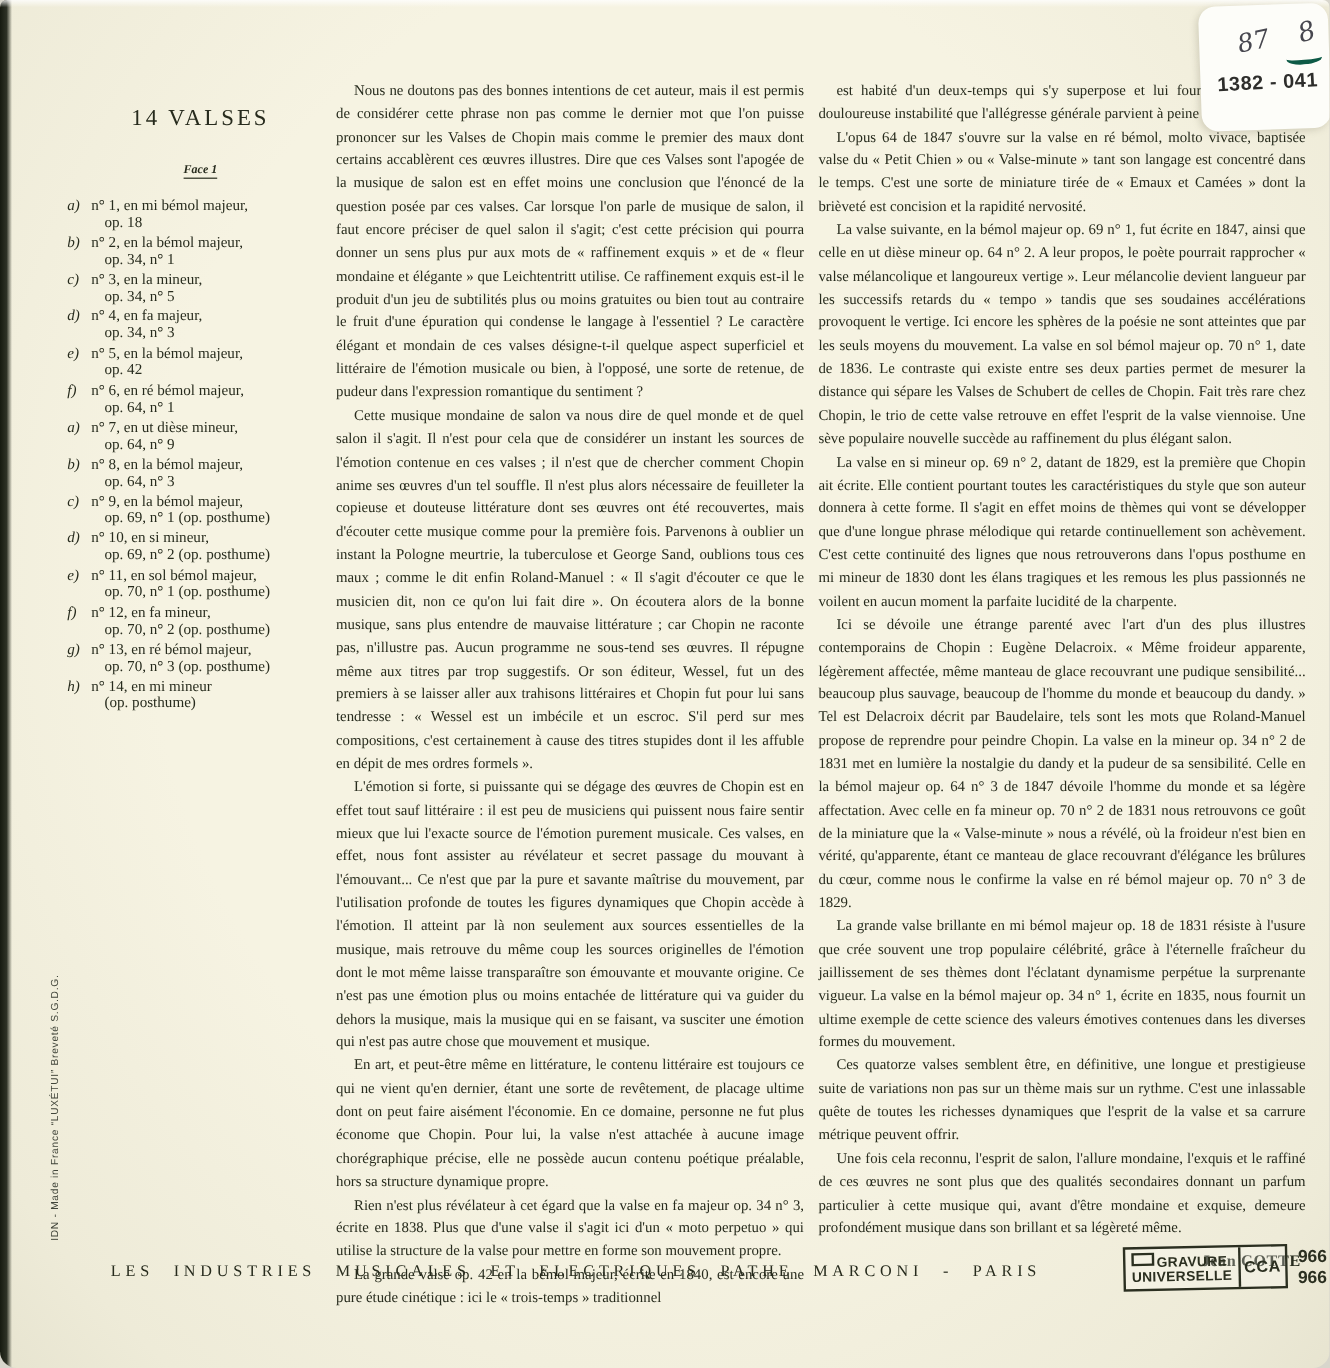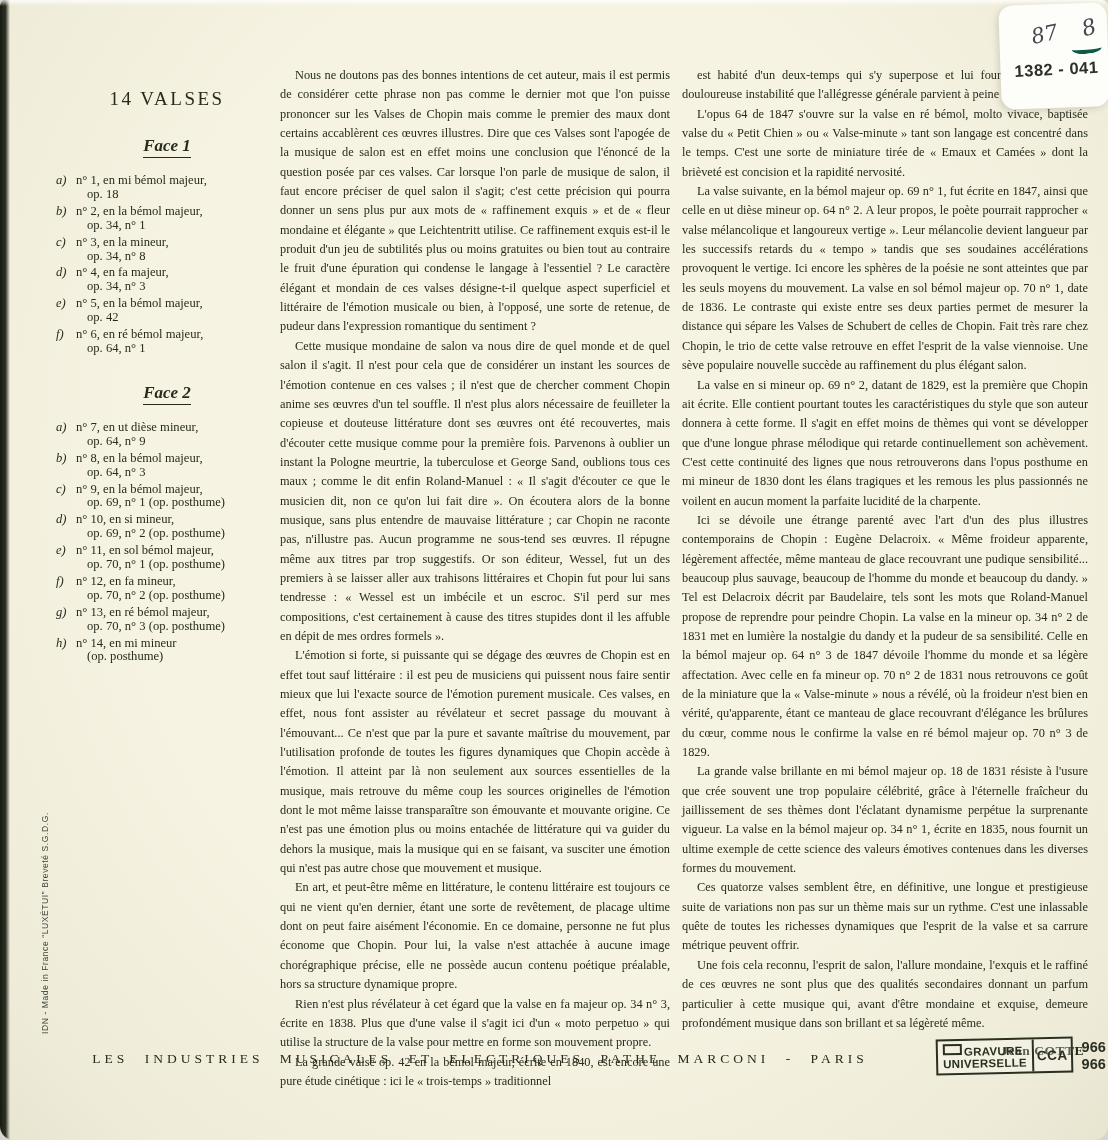--- a/index.html
+++ b/index.html
@@ -11,21 +11,21 @@
   }
   .edge-left{position:absolute;left:0;top:0;width:10px;height:100%;
     background:linear-gradient(90deg,#161a10 0%,#2e3226 55%,rgba(40,44,30,0) 100%);}
   .edge-top{position:absolute;left:0;top:0;width:100%;height:6px;
     background:linear-gradient(180deg,rgba(255,255,255,.8),rgba(255,255,255,0));}
 
   
   .left-col{position:absolute;left:56px;top:66px;width:222px;text-align:center;}
   .composer{font-size:27px;font-weight:normal;letter-spacing:.5px;white-space:nowrap;}
   .album-title{font-size:19px;letter-spacing:2.5px;margin-top:22px;}
-  .face-label{display:inline-block;font-style:italic;font-weight:bold;font-size:17px;
+  .face-label{display:inline-block;font-style:italic;font-weight:bold;font-size:10px;
     margin-top:26px;margin-bottom:16px;border-bottom:1.5px solid #272b1d;padding-bottom:1px;}
   .face2-label{margin-top:24px;}
   .tracklist{text-align:left;font-size:12.6px;line-height:13.9px;margin:0;padding:0;list-style:none;}
   .tracklist li{display:flex;margin-bottom:3px;}
   .t-letter{font-style:italic;width:20px;flex:0 0 20px;}
   .t-l2{padding-left:11px;}
   .performer{font-size:21.5px;letter-spacing:1.5px;margin-top:26px;white-space:nowrap;}
 
   
   .essay-col{position:absolute;top:66px;font-size:12.35px;line-height:19.35px;text-align:justify;}
@@ -80,37 +80,36 @@
       <li>
           <span class="t-letter">a)</span>
           <span><span class="t-l1">n°  1, en mi bémol majeur,</span><br><span class="t-l2">op. 18</span></span>
         </li>
       <li>
           <span class="t-letter">b)</span>
           <span><span class="t-l1">n°  2, en la bémol majeur,</span><br><span class="t-l2">op. 34, n° 1</span></span>
         </li>
       <li>
           <span class="t-letter">c)</span>
-          <span><span class="t-l1">n°  3, en la mineur,</span><br><span class="t-l2">op. 34, n° 8</span></span>
+          <span><span class="t-l1">n°  3, en la mineur,</span><br><span class="t-l2">op. 34, n° 5</span></span>
         </li>
       <li>
           <span class="t-letter">d)</span>
           <span><span class="t-l1">n°  4, en fa majeur,</span><br><span class="t-l2">op. 34, n° 3</span></span>
         </li>
       <li>
           <span class="t-letter">e)</span>
           <span><span class="t-l1">n°  5, en la bémol majeur,</span><br><span class="t-l2">op. 42</span></span>
         </li>
       <li>
           <span class="t-letter">f)</span>
           <span><span class="t-l1">n°  6, en ré bémol majeur,</span><br><span class="t-l2">op. 64, n° 1</span></span>
         </li>
     </ul>
 
-    <div><span class="face-label face2-label">Face 2</span></div>
     <ul class="tracklist">
       <li>
           <span class="t-letter">a)</span>
           <span><span class="t-l1">n°  7, en ut dièse mineur,</span><br><span class="t-l2">op. 64, n° 9</span></span>
         </li>
       <li>
           <span class="t-letter">b)</span>
           <span><span class="t-l1">n°  8, en la bémol majeur,</span><br><span class="t-l2">op. 64, n° 3</span></span>
         </li>
       <li>

